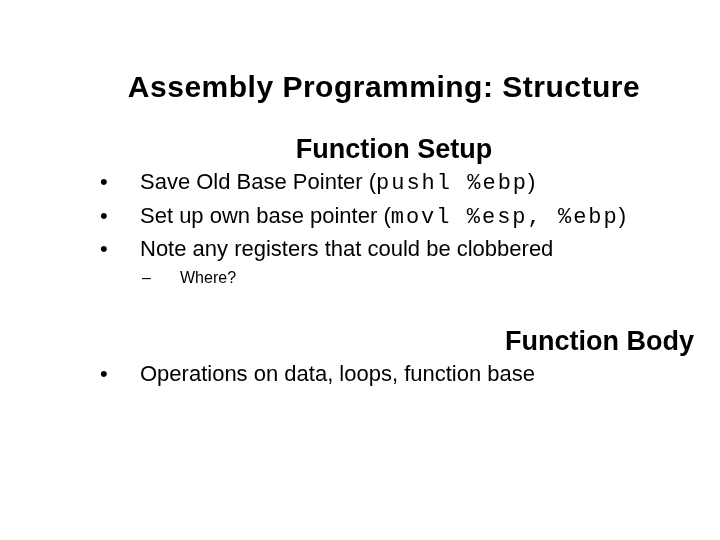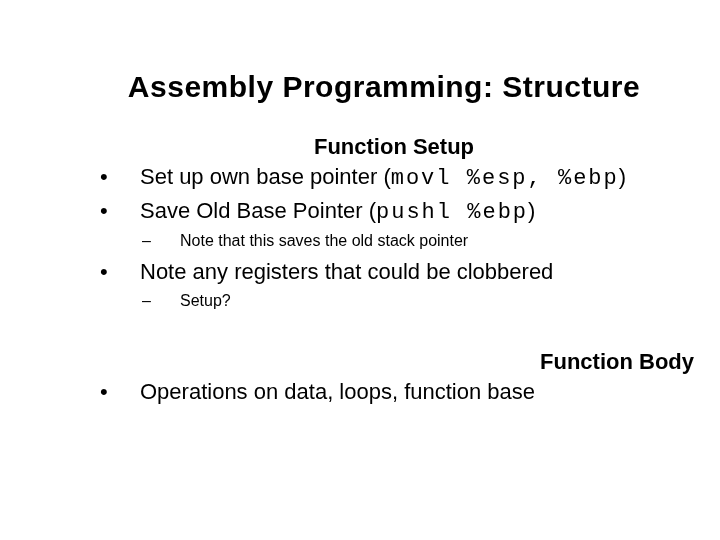--- a/index.html
+++ b/index.html
@@ -25,21 +25,21 @@
     text-align: center;
     padding-top: 70px;
     padding-bottom: 30px;
     letter-spacing: 0.5px;
   }
   .body {
     padding-left: 70px;
     padding-right: 50px;
   }
   .section-heading {
-    font-size: 22px;
+    font-size: 27px;
     font-weight: bold;
     text-align: center;
     margin: 0;
     margin-bottom: 2px;
   }
   .section-heading.second {
     margin-top: 36px;
     text-align: right;
   }
   ul.level1 {
@@ -92,36 +92,33 @@
 <div class="slide">
 
   <div class="title">Assembly Programming: Structure</div>
 
   <div class="body">
 
     <div class="section-heading">Function Setup</div>
 
     <ul class="level1">
       <li>
+        <span>Save Old Base Pointer (</span><span class="code">pushl %ebp</span><span>)</span>
+      </li>
+      <li>
         <span>Set up own base pointer (</span><span class="code">movl %esp, %ebp</span><span>)</span>
       </li>
-      <li>
-        <span>Save Old Base Pointer (</span><span class="code">pushl %ebp</span><span>)</span>
-      </li>
-    </ul>
-    <ul class="level2">
-      <li>Note that this saves the old stack pointer</li>
     </ul>
     <ul class="level1">
       <li>
         <span>Note any registers that could be clobbered</span>
       </li>
     </ul>
     <ul class="level2">
-      <li>Setup?</li>
+      <li>Where?</li>
     </ul>
 
     <div class="section-heading second">Function Body</div>
 
     <ul class="level1">
       <li>
         <span>Operations on data, loops, function base</span>
       </li>
     </ul>
 

